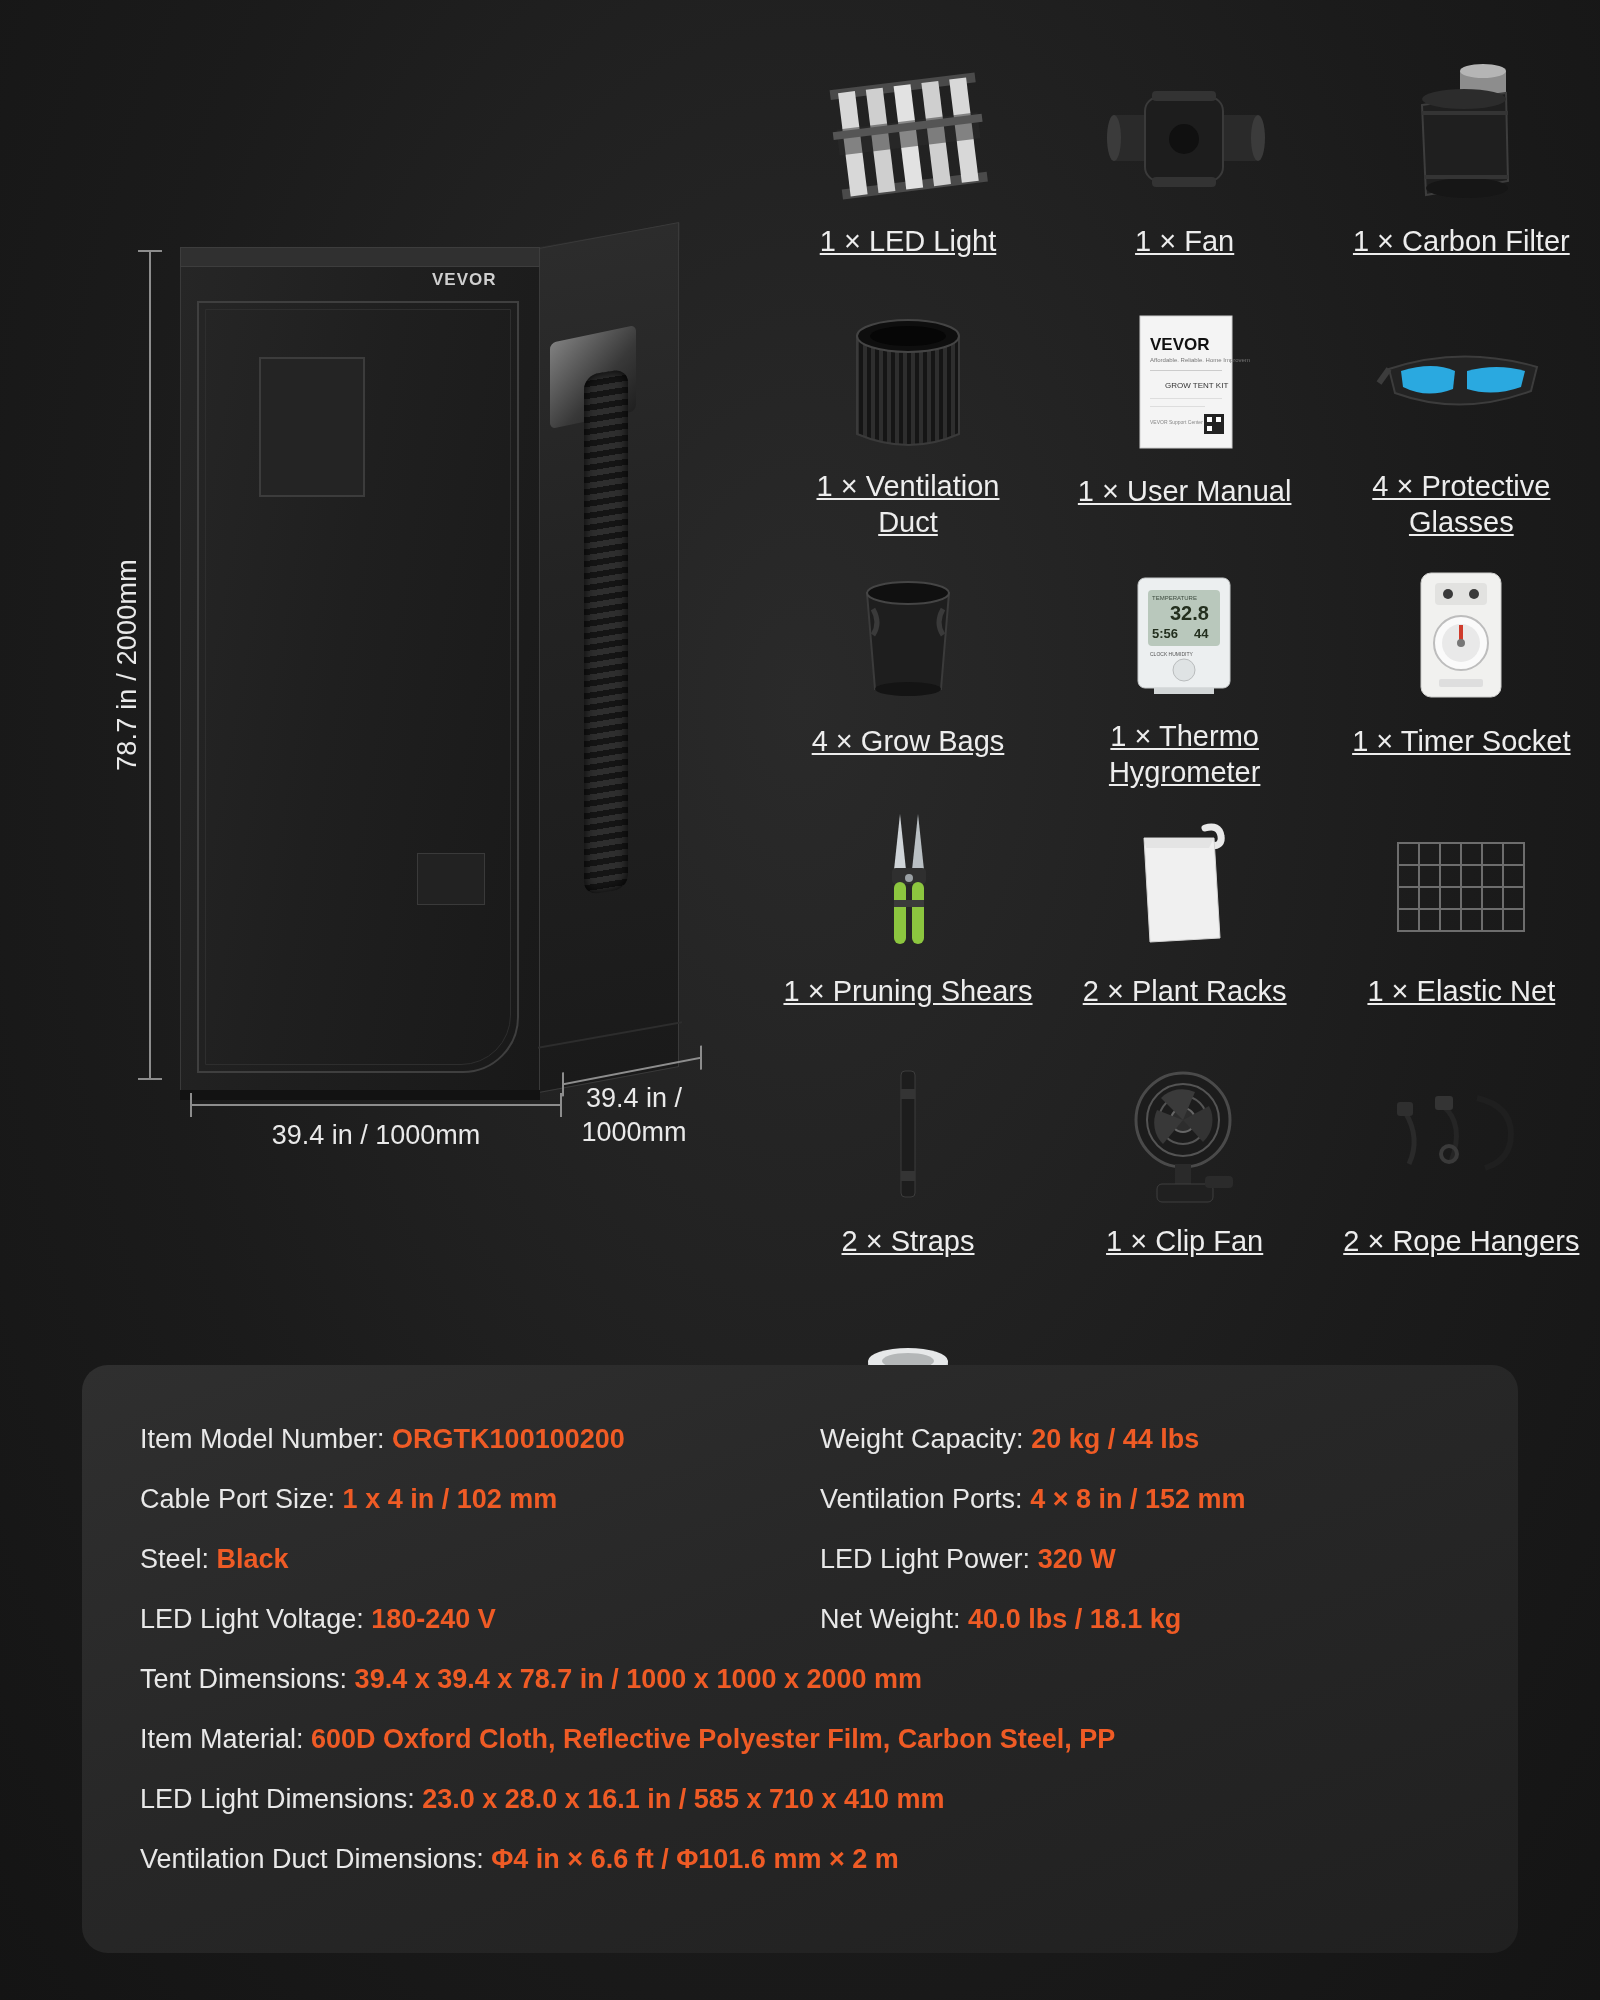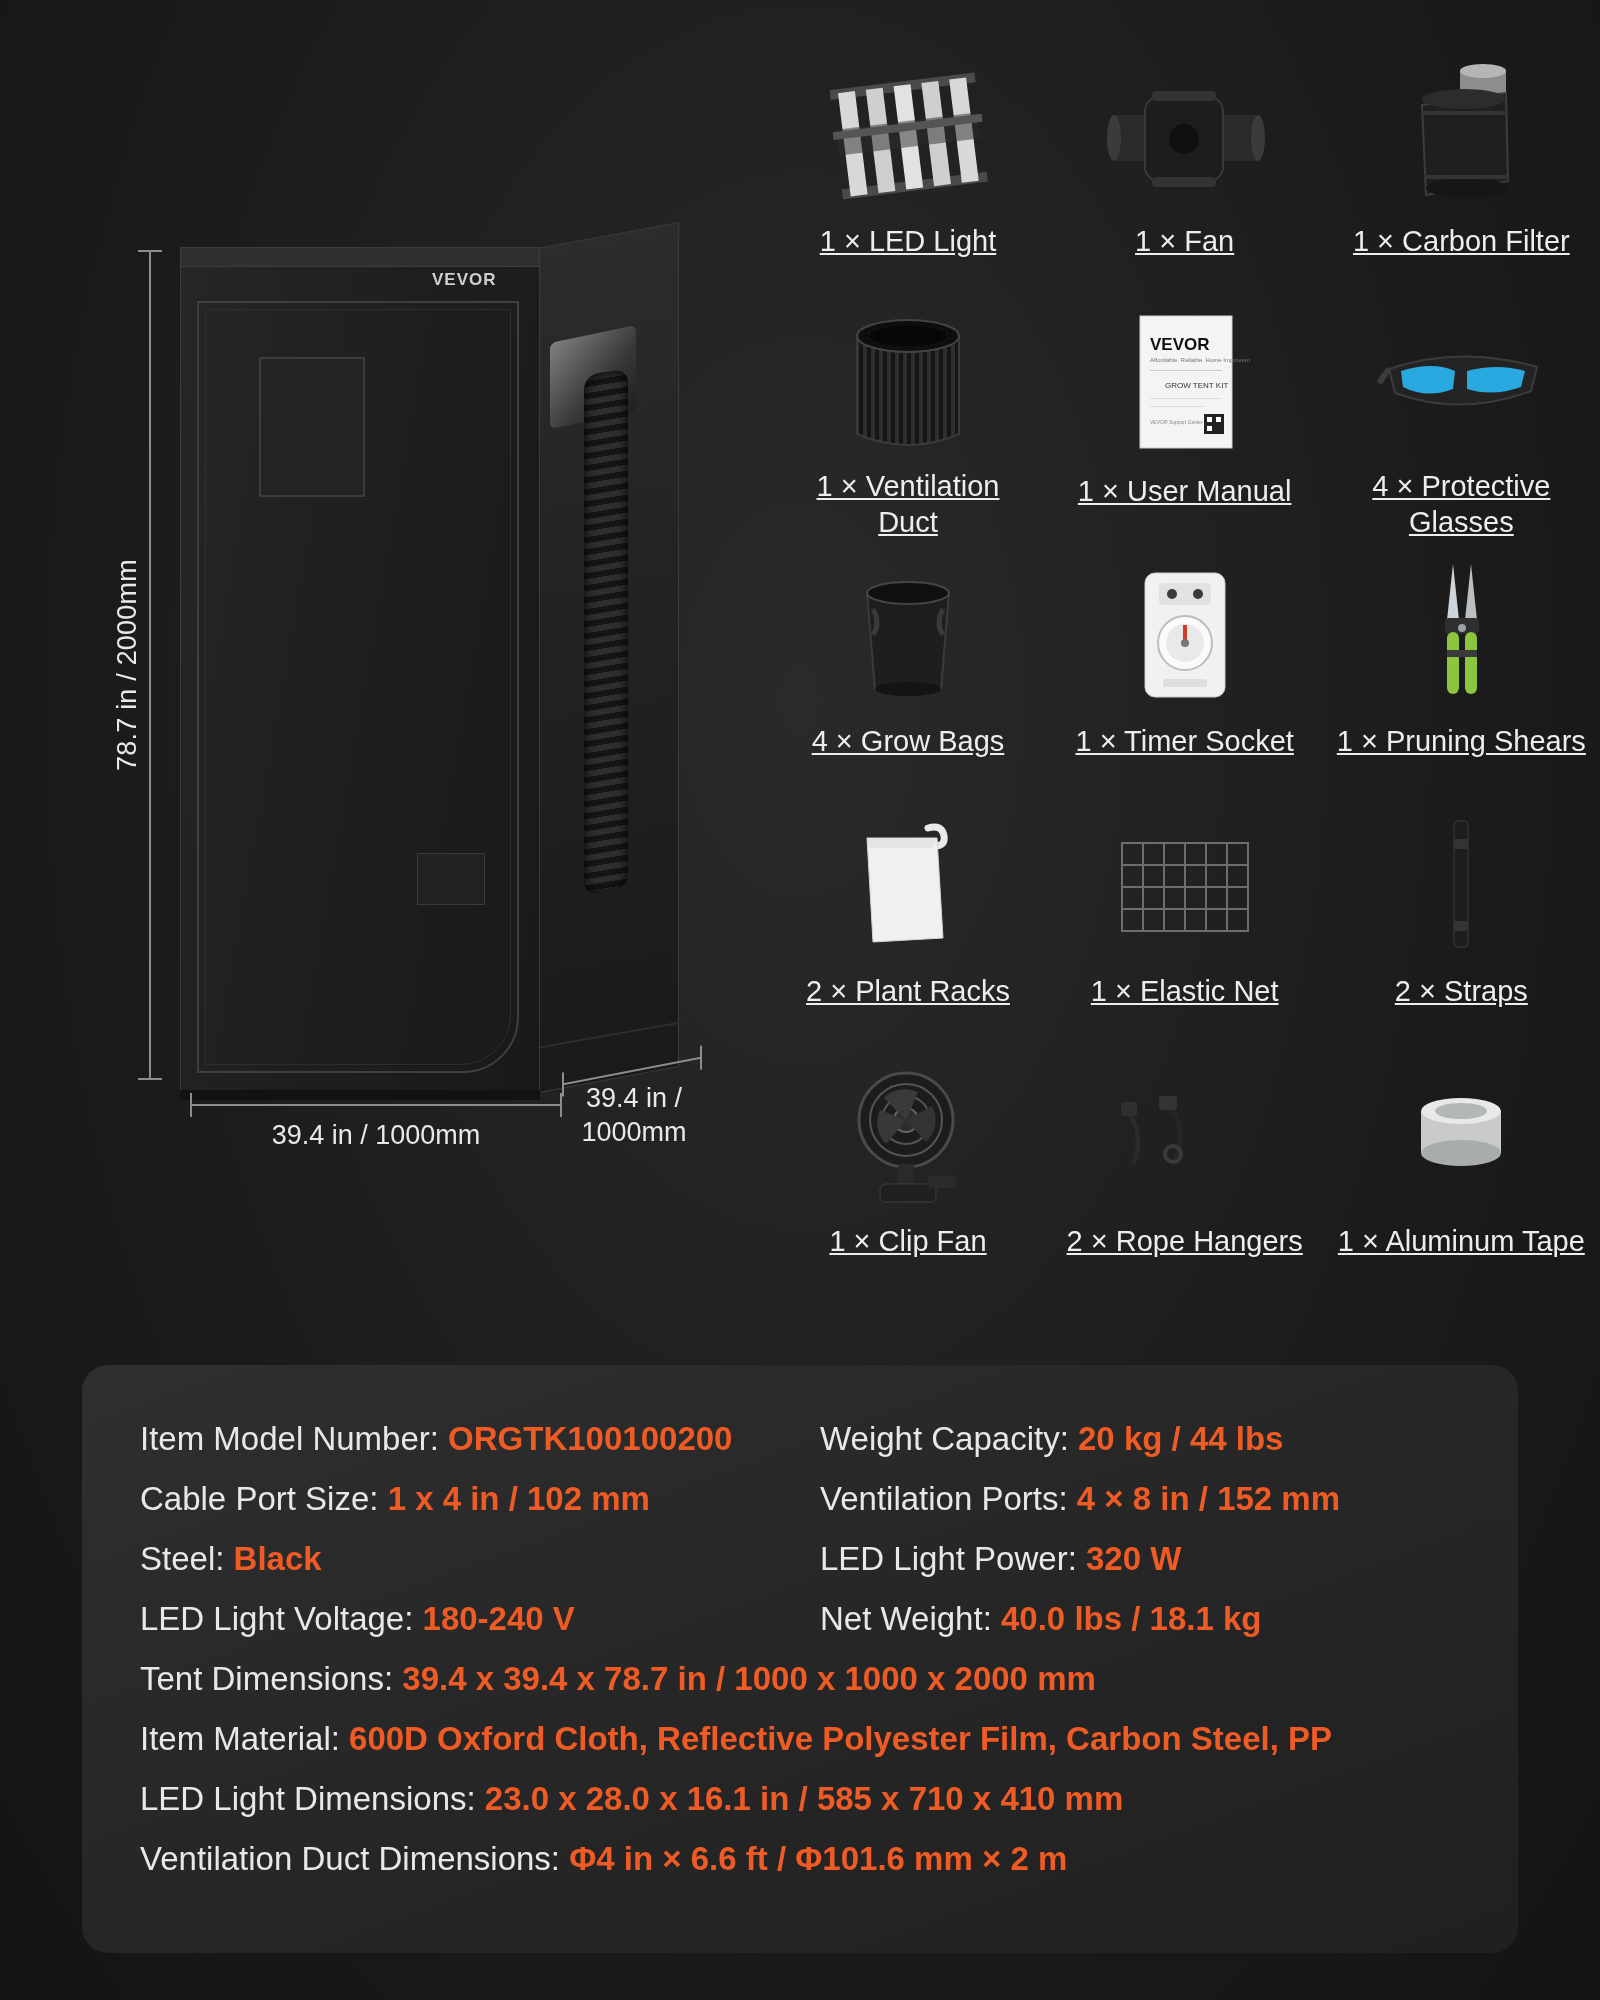--- a/index.html
+++ b/index.html
@@ -237,21 +237,21 @@
     background: linear-gradient(160deg, #2f2f2f 0%, #272727 45%, #202020 100%);
     border-radius: 26px;
     padding: 44px 50px 0 58px;
   }
   .spec-grid {
     display: grid;
     grid-template-columns: 680px 1fr;
     row-gap: 0px;
   }
   .spec-row {
-    font-size: 33px;
+    font-size: 27px;
     line-height: 60px;
     color: #e8e8e8;
     white-space: nowrap;
   }
   .spec-row.full { grid-column: 1 / span 2; }
   .spec-row .val {
     color: #ef5b25;
     font-weight: bold;
   }
 </style>
@@ -408,20 +408,36 @@
         <path d="M34 30 L116 30 L108 126 L42 126 Z" fill="#1e1e1e" stroke="#3b3b3b" stroke-width="2"></path>
         <ellipse cx="75" cy="30" rx="41" ry="11" fill="#101010" stroke="#454545" stroke-width="2"></ellipse>
         <path d="M40 46 q8 14 0 26" stroke="#3a3a3a" stroke-width="5" fill="none"></path>
         <path d="M110 46 q-8 14 0 26" stroke="#3a3a3a" stroke-width="5" fill="none"></path>
         <ellipse cx="75" cy="126" rx="33" ry="7" fill="#141414"></ellipse>
       </svg>
     </div>
     <div class="cap">4 × Grow Bags</div>
   </div>
 
+  <div class="cell">
+    <div class="art">
+      <svg width="150" height="140" viewBox="0 0 150 140">
+        <rect x="28" y="12" width="92" height="110" rx="7" fill="#eceff0" stroke="#c6c9ca"></rect>
+        <rect x="38" y="24" width="72" height="56" rx="4" fill="#b9c8bc"></rect>
+        <text x="42" y="34" font-family="Liberation Sans, sans-serif" font-size="6" fill="#3c4a3e">TEMPERATURE</text>
+        <text x="60" y="54" font-family="Liberation Sans, sans-serif" font-size="20" font-weight="bold" fill="#24301f">32.8</text>
+        <text x="42" y="72" font-family="Liberation Sans, sans-serif" font-size="13" font-weight="bold" fill="#24301f">5:56</text>
+        <text x="84" y="72" font-family="Liberation Sans, sans-serif" font-size="13" font-weight="bold" fill="#24301f">44</text>
+        <text x="40" y="90" font-family="Liberation Sans, sans-serif" font-size="5" fill="#555">CLOCK  HUMIDITY</text>
+        <circle cx="74" cy="104" r="11" fill="#dfe3e4" stroke="#b9bcbd"></circle>
+        <rect x="44" y="122" width="60" height="6" fill="#d2d6d7"></rect>
+      </svg>
+    </div>
+    <div class="cap">1 × Thermo Hygrometer</div>
+  </div>
 
   <div class="cell">
     <div class="art">
       <svg width="140" height="150" viewBox="0 0 140 150">
         <rect x="30" y="10" width="80" height="124" rx="10" fill="#f1f1ef" stroke="#cdcdcb"></rect>
         <rect x="44" y="20" width="52" height="22" rx="4" fill="#e2e2e0"></rect>
         <circle cx="57" cy="31" r="5" fill="#3a3a3a"></circle>
         <circle cx="83" cy="31" r="5" fill="#3a3a3a"></circle>
         <circle cx="70" cy="80" r="27" fill="#fafafa" stroke="#bdbdbd" stroke-width="2"></circle>
         <circle cx="70" cy="80" r="19" fill="#e9e9e9"></circle>

